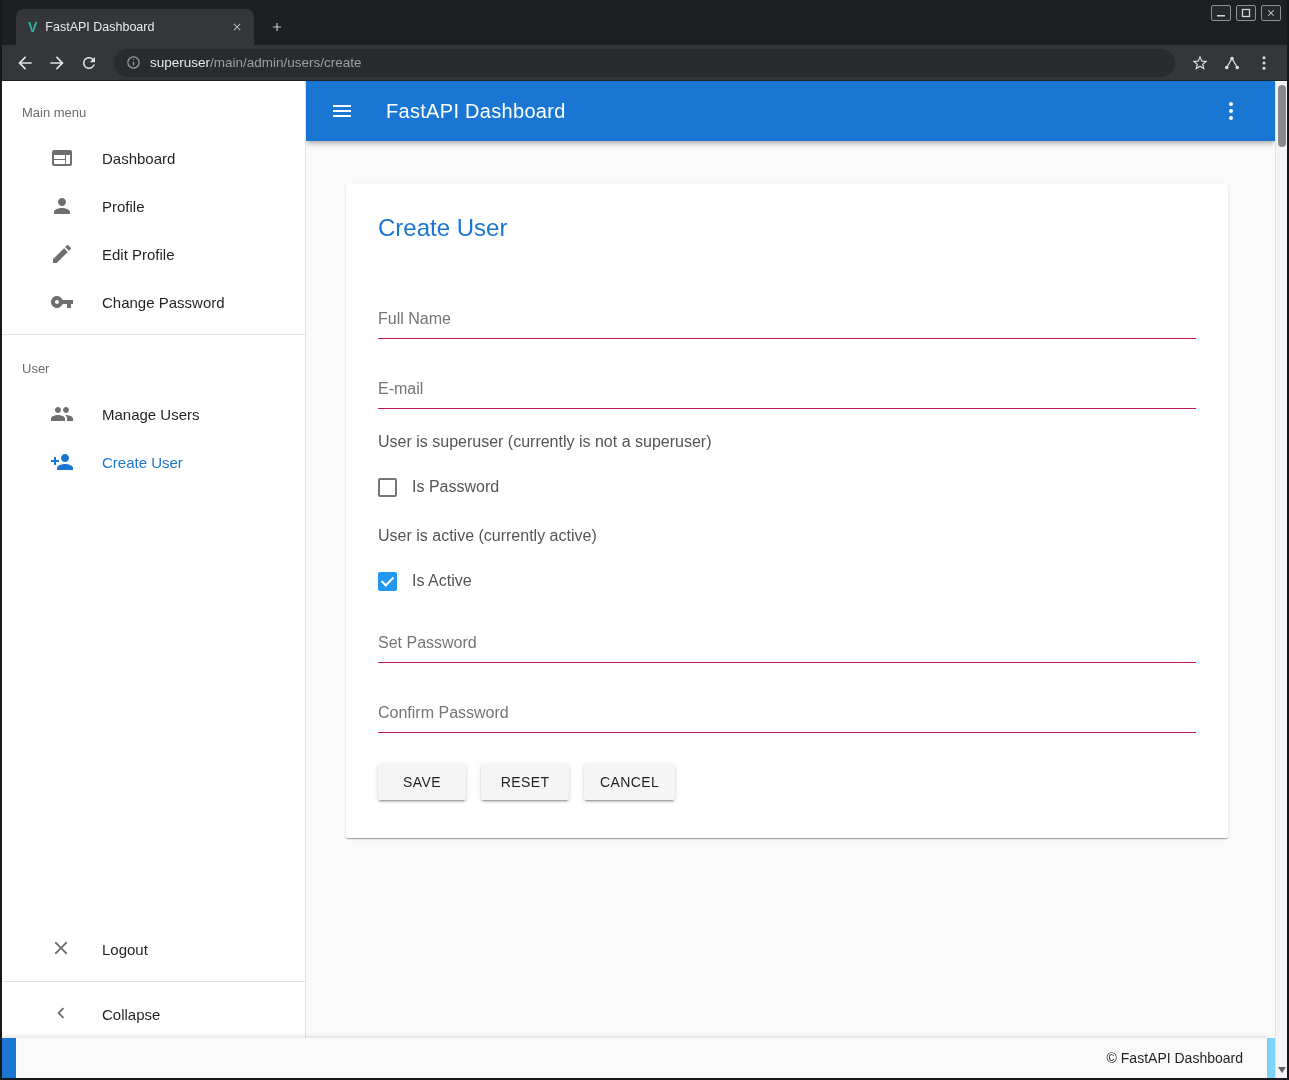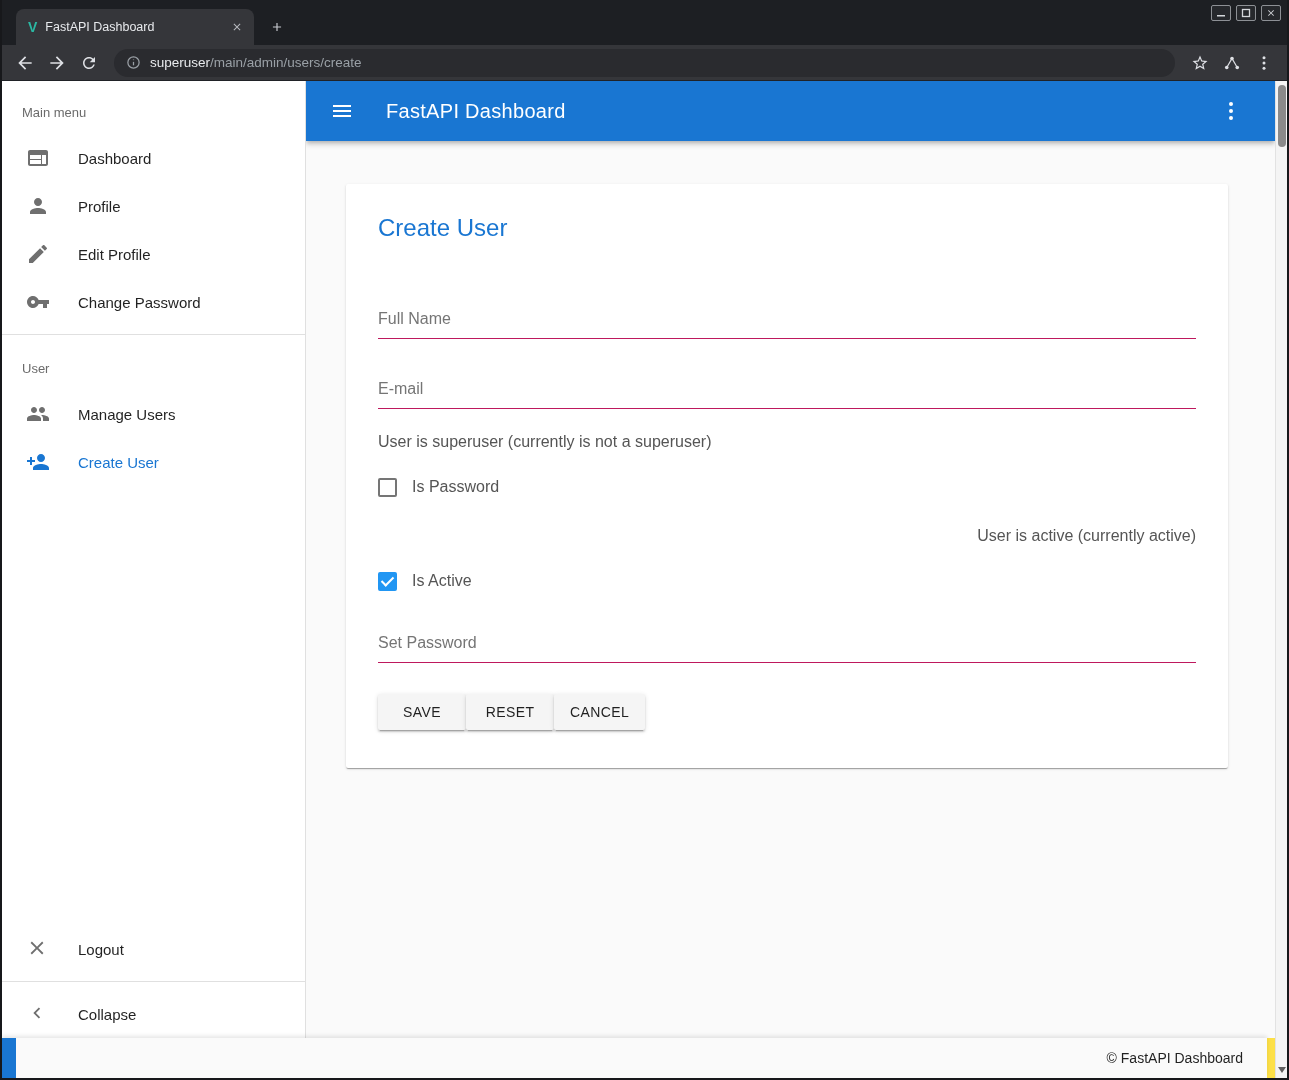--- a/index.html
+++ b/index.html
@@ -39,30 +39,30 @@
   .urlbar {
     flex:1 1 auto; height:28px; margin:0 8px; background:#2a2b2f; border-radius:14px;
     display:flex; align-items:center; padding:0 12px; gap:9px; min-width:0;
   }
   .url-info { color:#9aa0a6; display:flex; }
   .url-text { font-size:13.5px; white-space:nowrap; overflow:hidden; }
   .url-host { color:#e8eaed; }
   .url-path { color:#9aa0a6; }
 
   
-  .page { position:absolute; left:0; top:81px; right:0; bottom:0; background:#fde047; }
+  .page { position:absolute; left:0; top:81px; right:0; bottom:0; background:#7dd3fc; }
 
   
   .sidebar {
     position:absolute; left:0; top:0; width:304px; bottom:40px; background:#ffffff;
     border-right:1px solid #e0e0e0; display:flex; flex-direction:column;
   }
   .caption { font-size:13px; color:#6b6b6b; padding:24px 20px 14px 20px; }
   .caption.admin { padding-top:18px; }
-  .side-item { height:48px; display:flex; align-items:center; padding-left:24px; cursor:pointer; color:rgba(0,0,0,.87); }
+  .side-item { height:48px; display:flex; align-items:center; padding-left:24px; cursor:pointer; color:rgba(0,0,0,.87);margin-left:24px; }
   .side-item .s-icon { width:24px; height:24px; color:#6f6f6f; flex:0 0 auto; }
   .side-item .s-label { margin-left:28px; font-size:15px; }
   .side-item.active { color:#1976d2; }
   .side-item.active .s-icon { color:#1976d2; }
   .divider { height:1px; background:#e0e0e0; margin:8px 0; flex:0 0 auto; }
   .side-spacer { flex:1 1 auto; }
 
   
   .main { position:absolute; left:304px; right:12px; top:0; bottom:40px; background:#fafafa; overflow:hidden; }
   .appbar {
@@ -84,30 +84,30 @@
   .form-title { padding-top:28px; font-size:24px; font-weight:400; color:#1976d2; line-height:32px; }
   .tf { display:block; }
   .tf input {
     width:100%; border:none; outline:none; background:transparent;
     border-bottom:1px solid #be185d; font-family:"Liberation Sans",sans-serif;
     font-size:16px; padding:6px 0 10px 0; color:rgba(0,0,0,.87);
   }
   .tf input::placeholder { color:#757575; opacity:1; }
   .mt60 { margin-top:60px; } .mt35 { margin-top:35px; }
   .note { margin-top:22px; font-size:16px; color:#555; line-height:22px; }
-  .note.second { margin-top:26px;text-align:right; }
+  .note.second { margin-top:26px; }
   .cb-row { margin-top:22px; display:flex; align-items:center; height:24px; cursor:pointer; }
   .cb { width:19px; height:19px; border:2px solid #757575; border-radius:2px; position:relative; flex:0 0 auto; background:#fff; }
   .cb[data-checked="true"] { background:#2196f3; border-color:#2196f3; }
   .cb[data-checked="true"]::after {
     content:""; position:absolute; left:4px; top:0px; width:5px; height:10px;
     border:solid #fff; border-width:0 2px 2px 0; transform:rotate(45deg);
   }
   .cb-label { margin-left:15px; font-size:16px; color:#555; }
-  .btn-row { margin-top:31px; display:flex; }
+  .btn-row { margin-top:31px; display:flex; gap:15px; }
   .btn {
     min-width:88px; height:36px; border:none; border-radius:2px; background:#f5f5f5;
     color:rgba(0,0,0,.87); font-family:"Liberation Sans",sans-serif; font-size:14px; font-weight:500;
     letter-spacing:.4px; padding:0 16px; cursor:pointer;
     box-shadow:0 3px 1px -2px rgba(0,0,0,.2), 0 2px 2px 0 rgba(0,0,0,.14), 0 1px 5px 0 rgba(0,0,0,.12);
   }
 
   
   .footer {
     position:absolute; left:0; right:20px; bottom:0; height:40px; background:#fafafa;
@@ -339,20 +339,23 @@
 
         <div class="cb-row">
           <span class="cb" data-checked="true"></span>
           <span class="cb-label">Is Active</span>
         </div>
 
         <label class="tf mt35">
           <input type="text" placeholder="Set Password" style="">
         </label>
 
+        <label class="tf mt35">
+          <input type="text" placeholder="Confirm Password" style="">
+        </label>
 
         <div class="btn-row">
           <button class="btn">SAVE</button>
           <button class="btn">RESET</button>
           <button class="btn">CANCEL</button>
         </div>
       </div>
     </div>
 
     <div class="footer">

